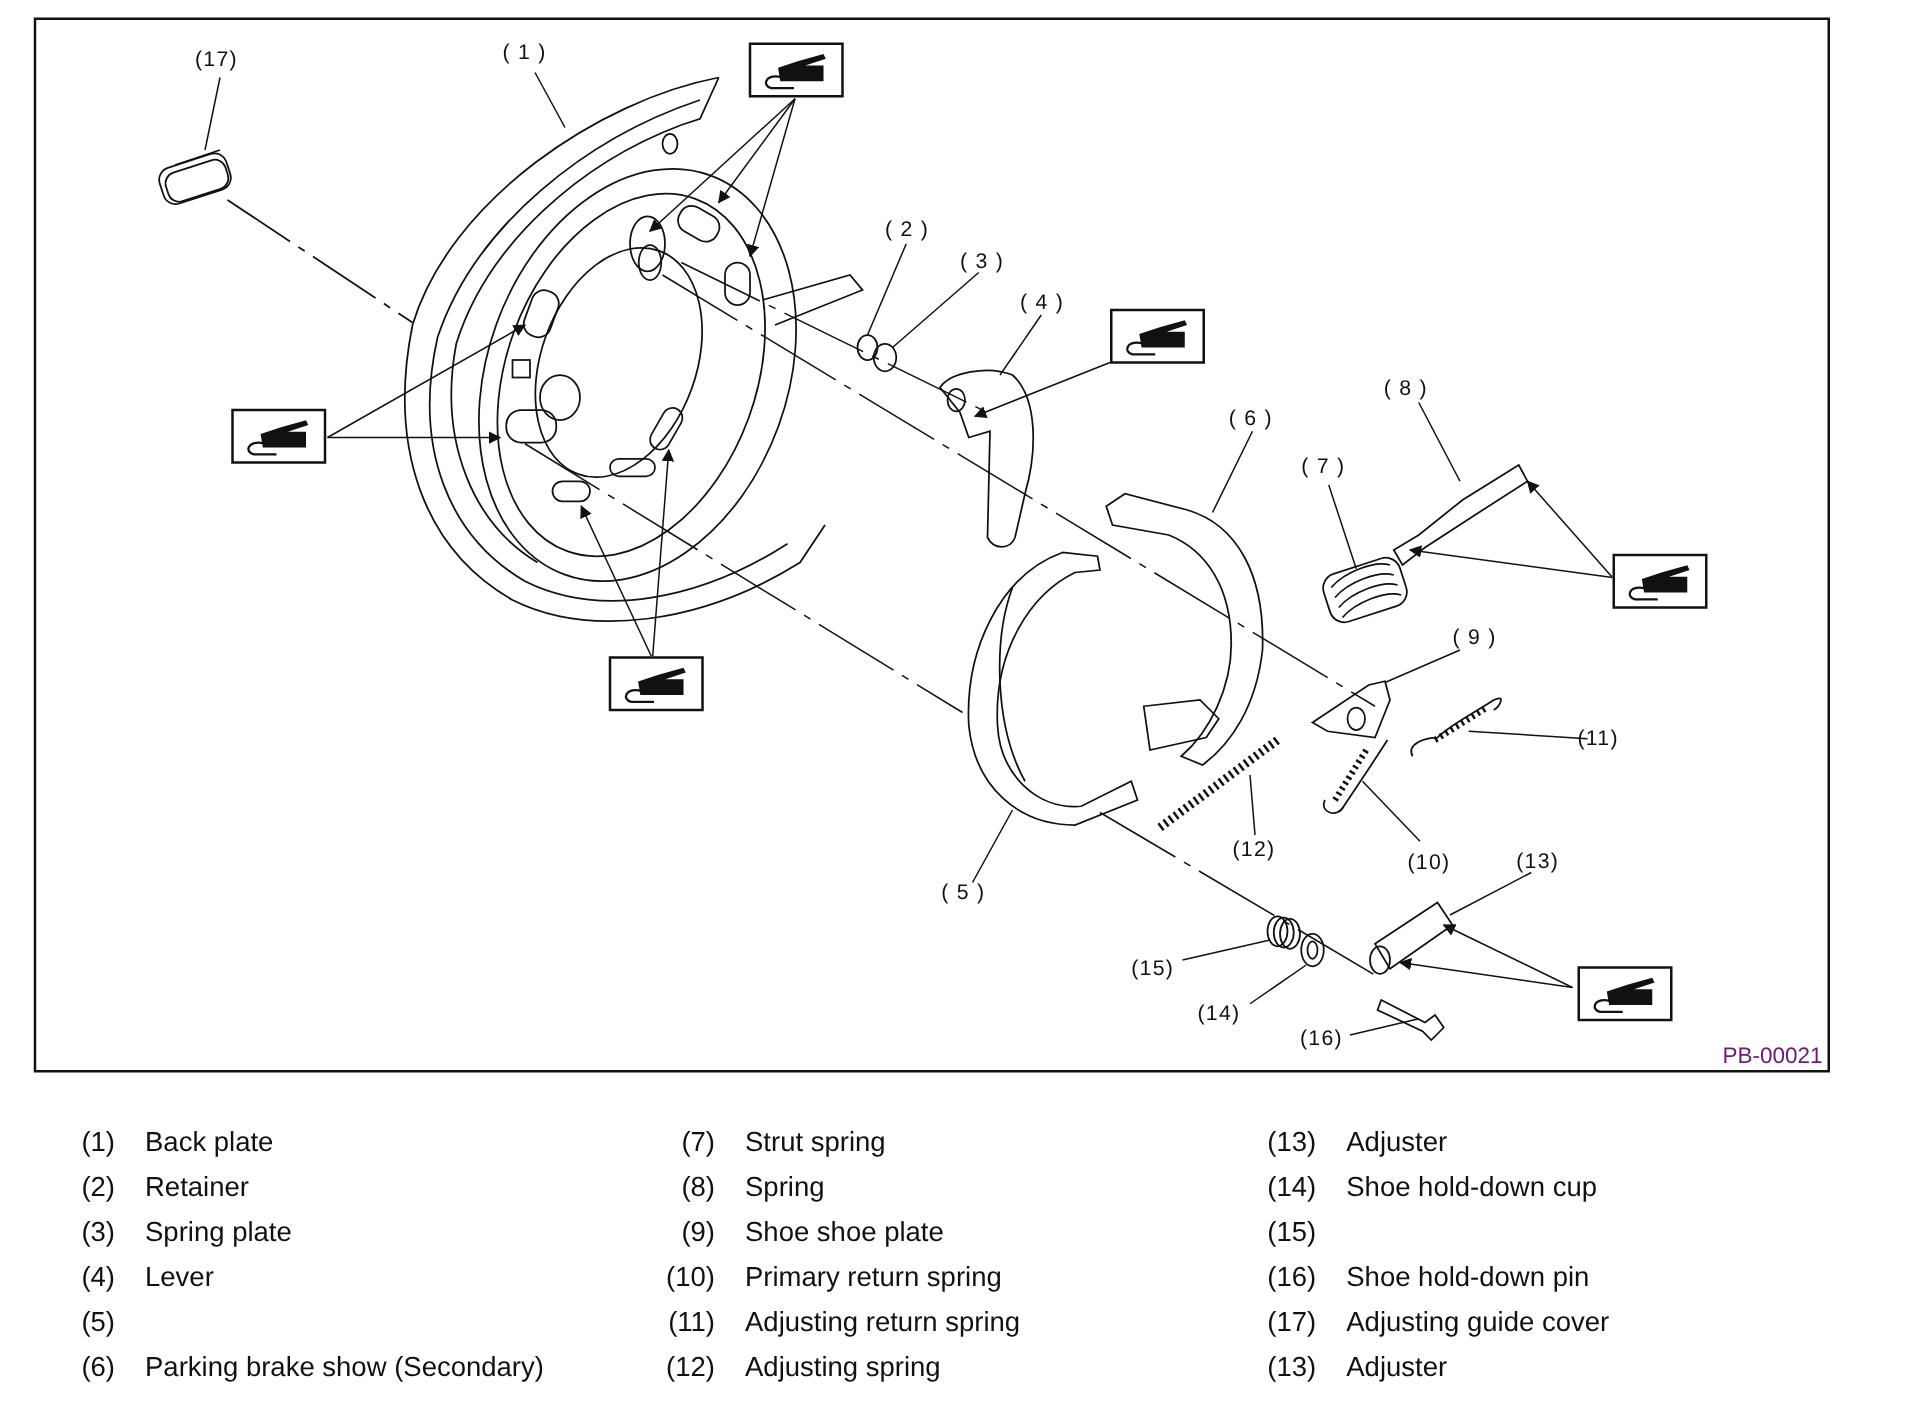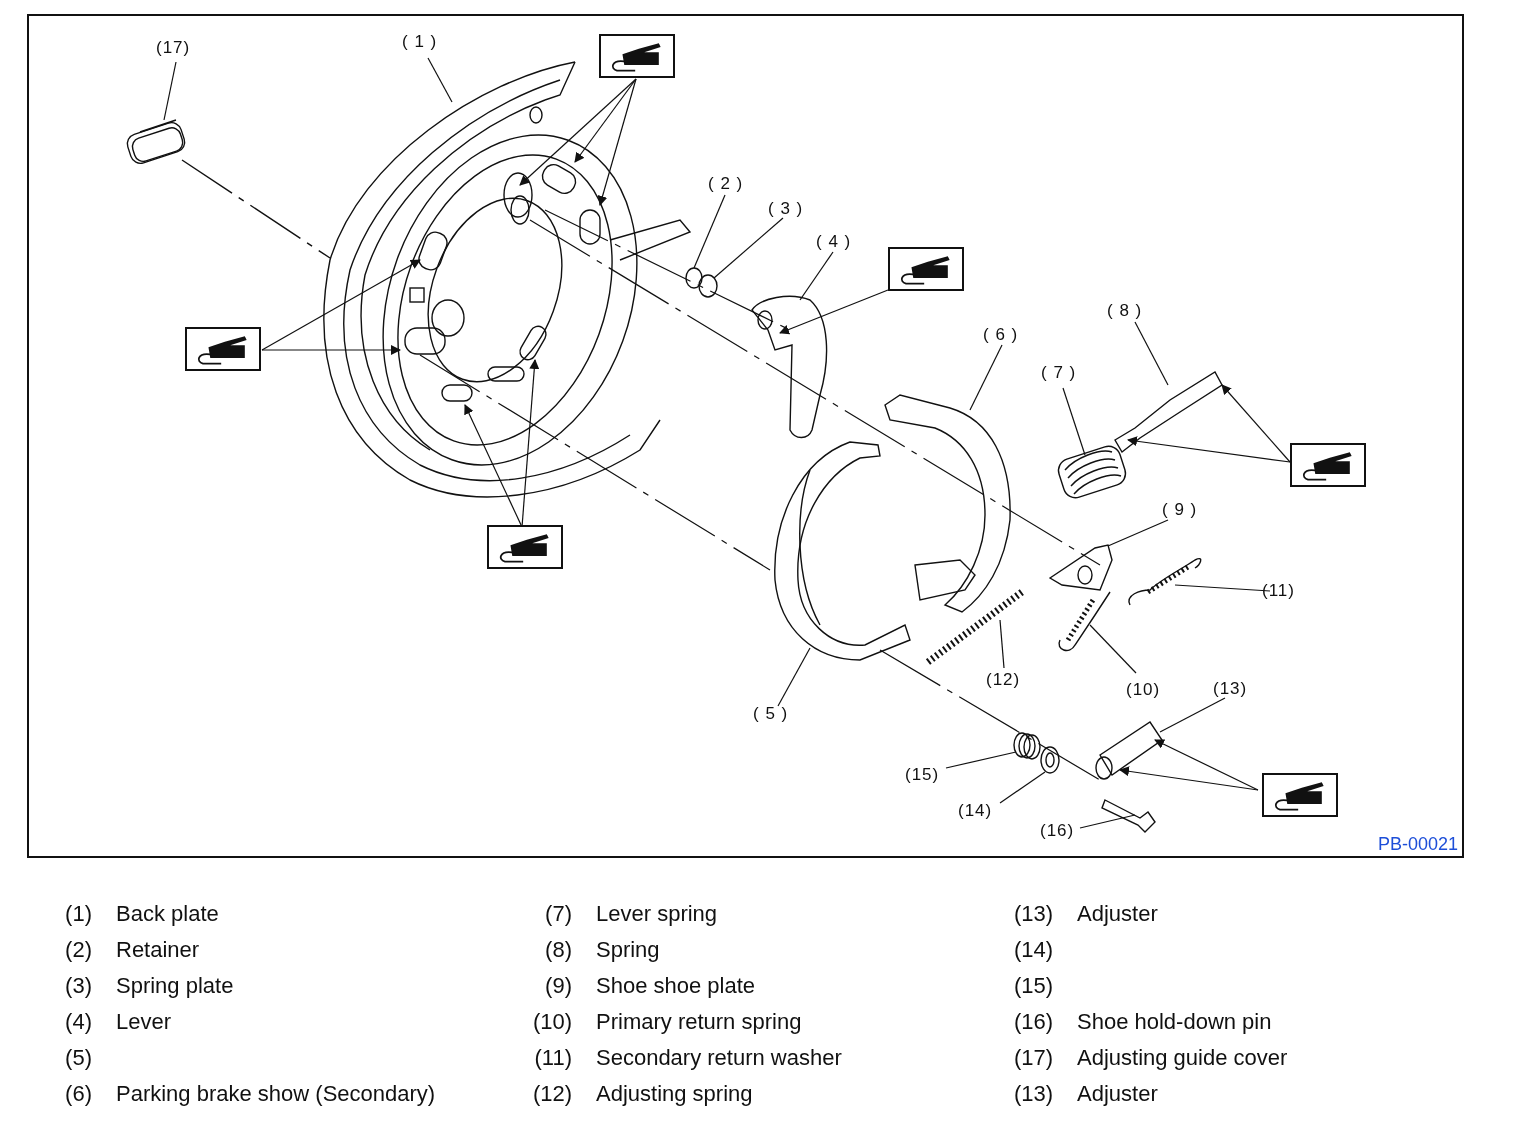--- a/index.html
+++ b/index.html
@@ -2,21 +2,21 @@
 <html><head>
 <meta charset="utf-8">
 <style>
   html, body { margin: 0; padding: 0; background: #ffffff; }
   body { width: 1536px; height: 1140px; position: relative; overflow: hidden;
          font-family: "Liberation Sans", sans-serif; color: #111; }
   #figure-frame { position: absolute; left: 27px; top: 14px; width: 1437px; height: 844px;
                   border: 2px solid #111; box-sizing: border-box; background: #fff; }
   #diagram-svg { position: absolute; left: 0; top: 0; width: 1536px; height: 1140px; }
   .callout { position: absolute; font-size: 17px; letter-spacing: 1px; color: #111; white-space: nowrap; }
-  .figure-id { position: absolute; font-size: 18px; color: #1d4ed8; right: 78px; top: 834px; }
+  .figure-id { position: absolute; font-size: 18px; color: #701a75; right: 78px; top: 834px; }
   .legend { position: absolute; top: 896px; font-size: 22px; line-height: 36px; }
   .legend-row { display: flex; white-space: nowrap; }
   .legend-num { display: inline-block; width: 54px; text-align: right; margin-right: 24px; }
   #legend-col-1 { left: 38px; }
   #legend-col-2 { left: 518px; }
   #legend-col-3 { left: 999px; }
   .grease-icon { position: absolute; width: 76px; height: 44px; border: 2px solid #111;
                  box-sizing: border-box; background: #fff; }
   .grease-icon svg { width: 100%; height: 100%; display: block; }
 </style>
@@ -253,50 +253,51 @@
       <span class="legend-num">(5)</span>
     </div>
   <div class="legend-row">
       <span class="legend-num">(6)</span>
       <span>Parking brake show (Secondary)</span>
     </div>
 </div>
 <div class="legend" id="legend-col-2">
   <div class="legend-row">
       <span class="legend-num">(7)</span>
-      <span>Lever spring</span>
+      <span>Strut spring</span>
     </div>
   <div class="legend-row">
       <span class="legend-num">(8)</span>
       <span>Spring</span>
     </div>
   <div class="legend-row">
       <span class="legend-num">(9)</span>
       <span>Shoe shoe plate</span>
     </div>
   <div class="legend-row">
       <span class="legend-num">(10)</span>
       <span>Primary return spring</span>
     </div>
   <div class="legend-row">
       <span class="legend-num">(11)</span>
-      <span>Secondary return washer</span>
+      <span>Adjusting return spring</span>
     </div>
   <div class="legend-row">
       <span class="legend-num">(12)</span>
       <span>Adjusting spring</span>
     </div>
 </div>
 <div class="legend" id="legend-col-3">
   <div class="legend-row">
       <span class="legend-num">(13)</span>
       <span>Adjuster</span>
     </div>
   <div class="legend-row">
       <span class="legend-num">(14)</span>
+      <span>Shoe hold-down cup</span>
     </div>
   <div class="legend-row">
       <span class="legend-num">(15)</span>
     </div>
   <div class="legend-row">
       <span class="legend-num">(16)</span>
       <span>Shoe hold-down pin</span>
     </div>
   <div class="legend-row">
       <span class="legend-num">(17)</span>

